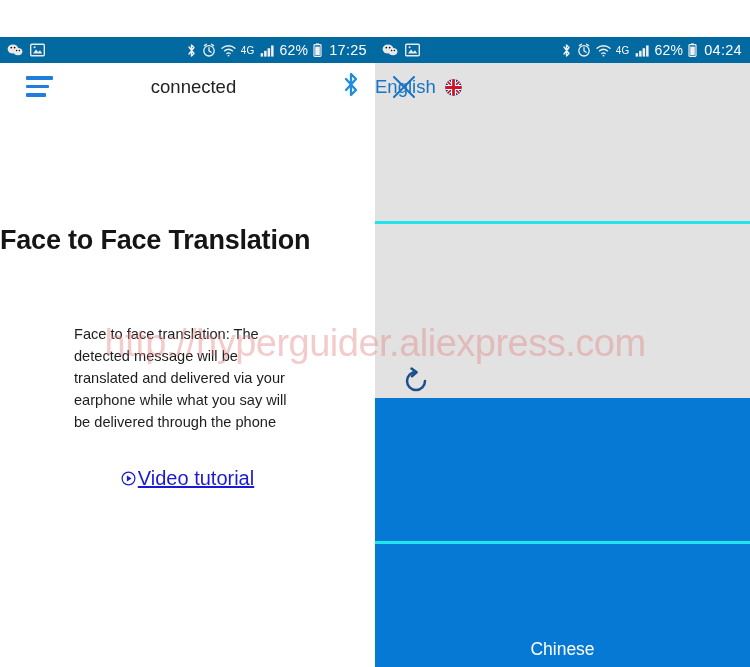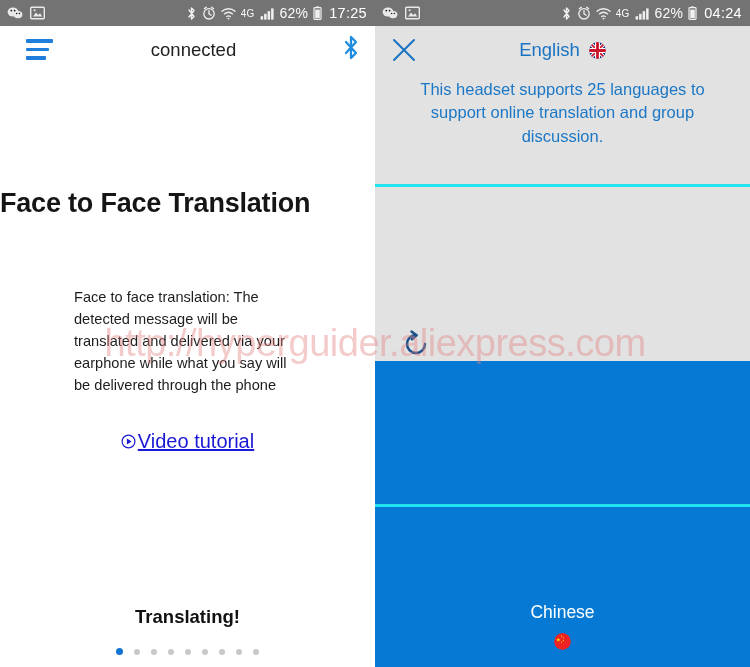--- a/index.html
+++ b/index.html
@@ -7,23 +7,23 @@
     width:750px; height:667px;
     font-family:"Liberation Sans", sans-serif;
     background:#ffffff;
     overflow:hidden;
   }
   .screens { display:flex; width:750px; height:667px; }
   .phone { width:375px; height:667px; position:relative; overflow:hidden; }
 
   
   .statusbar {
-    height:26px; background:#737373; color:#f2f2f2;
+    height:26px; background:#0369a1; color:#f2f2f2;
     display:flex; align-items:center; padding:0 8px 0 7px;
-    font-size:13px; position:relative; z-index:5;
+    font-size:13px; position:relative; z-index:5;margin-top:37px;
   }
   .sb-left { display:flex; align-items:center; gap:7px; }
   .sb-right { margin-left:auto; display:flex; align-items:center; gap:5px; }
   .sb-icon { display:inline-flex; align-items:center; justify-content:center; }
   .sb-text { font-size:14px; letter-spacing:.2px; color:#fbfbfb; }
   .sb-time { font-size:14.5px; color:#ffffff; margin-left:2px; letter-spacing:.3px; }
 
   
   .appbar {
     height:47px; background:#ffffff; display:flex; align-items:center;
@@ -71,21 +71,21 @@
 
   
   .rp { position:relative; height:641px; background:#e2e2e2; }
   .rbar {
     height:48px; background:#e2e2e2; display:flex; align-items:center;
     padding:0 16px; position:relative;
   }
   .closex { cursor:pointer; line-height:0; }
   .lang-top {
     position:absolute; left:0; right:0; text-align:center;
-    display:flex; align-items:center; justify-content:center; gap:9px;
+    display:flex; align-items:center; justify-content:flex-start; gap:9px;
     font-size:18.5px; color:#1a74c4; pointer-events:none;
   }
   .en-msg {
     position:absolute; top:52px; left:24px; right:24px; text-align:center;
     color:#1c78c6; font-size:16.5px; line-height:1.42;
   }
   .divider-cyan { position:absolute; left:0; right:0; height:3px; background:#22e4ee; }
   .refresh-ic { position:absolute; left:26px; top:303px; cursor:pointer; line-height:0; }
 
   .blue-sec { position:absolute; left:0; right:0; background:#0579d3; }
@@ -203,21 +203,20 @@
       <div class="desc">Face to face translation: The detected message will be translated and delivered via your earphone while what you say will be delivered through the phone</div>
       <div class="videolink">
         <span style="line-height:0;">
           <svg width="15" height="15" viewBox="0 0 15 15">
               <circle cx="7.5" cy="7.5" r="6.4" fill="none" stroke="#1a1ad6" stroke-width="1.2"></circle>
               <path d="M5.9 4.5 L10.6 7.5 L5.9 10.5 Z" fill="#1a1ad6"></path>
             </svg>
         </span>
         <span class="vl-text">Video tutorial</span>
       </div>
-      <div class="translating">Translating!</div>
       <div class="dots">
         <span class="on"></span>
         <span></span>
         <span></span>
         <span></span>
         <span></span>
         <span></span>
         <span></span>
         <span></span>
         <span></span>
@@ -309,21 +308,20 @@
                 <path d="M0 0 L17 17 M17 0 L0 17" stroke="#ffffff" stroke-width="3.4"></path>
                 <path d="M0 0 L17 17 M17 0 L0 17" stroke="#cc142b" stroke-width="1.7"></path>
                 <path d="M8.5 0 L8.5 17 M0 8.5 L17 8.5" stroke="#ffffff" stroke-width="5"></path>
                 <path d="M8.5 0 L8.5 17 M0 8.5 L17 8.5" stroke="#cc142b" stroke-width="2.8"></path>
               </g>
             </svg>
           </span>
         </div>
       </div>
 
-      <div class="en-msg">This headset supports 25 languages to support online translation and group discussion.</div>
 
       <div class="divider-cyan" style="top:158px;"></div>
 
       <div class="refresh-ic">
         <svg width="30" height="30" viewBox="0 0 30 30">
           <path d="M24 15 A9 9 0 1 1 15 6 L15 6" fill="none" stroke="#1a4f8a" stroke-width="2.5" stroke-linecap="round"></path>
           <path d="M10.5 2.6 L15.6 6.2 L10.9 10.2" fill="none" stroke="#1a4f8a" stroke-width="2.5" stroke-linecap="round" stroke-linejoin="round"></path>
         </svg>
       </div>
 

